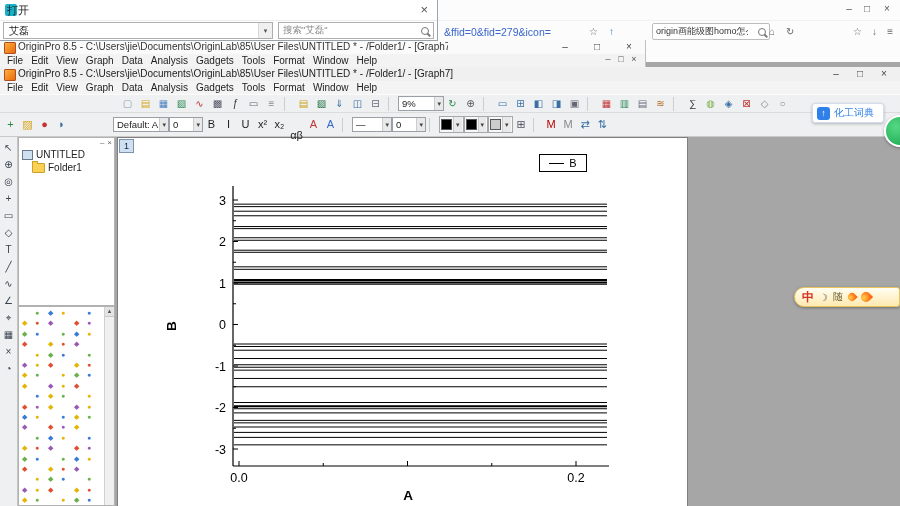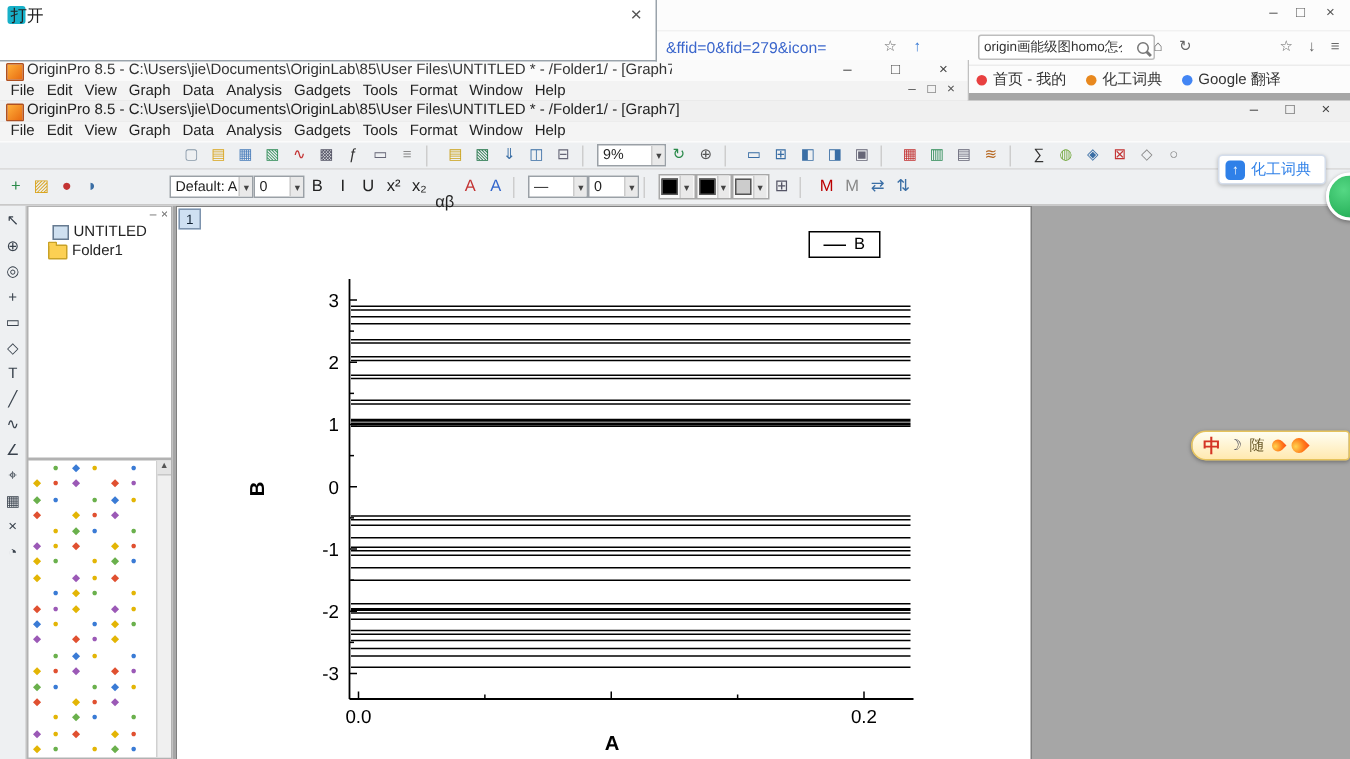--- a/index.html
+++ b/index.html
@@ -67,21 +67,21 @@
   .tarr{font-size:7px;color:#444;background:#e9e9e9;border-left:1px solid #ccc;height:100%;display:flex;align-items:center;padding:0 2px;flex:none}
   .tswatch{display:inline-flex;align-items:center;border:1px solid #a8a8a8;background:#f8f8f8;height:15px;padding:0 1px;flex:none}
   .sq{width:9px;height:9px;border:1px solid #555;display:inline-block;margin-right:1px}
 
   
   #toolcol{position:absolute;left:0;top:137px;width:18px;height:369px;background:#eef0f2;border-right:1px solid #c4c4c4;
            box-sizing:border-box;padding-top:2px;z-index:4}
   .tool{display:block;width:17px;height:17px;line-height:17px;text-align:center;font-size:10px;color:#39424d;margin:0 auto}
   #pe{position:absolute;left:18px;top:137px;width:97px;height:169px;background:#fff;border:1px solid #b2b2b2;box-sizing:border-box;z-index:4}
   .pe-ctl{position:absolute;top:0;right:2px;display:flex;gap:3px;font-size:8px;color:#666}
-  .pe-row{display:flex;align-items:center;height:13px;padding-left:16px;gap:3px;font-size:10px;color:#222;white-space:nowrap}
+  .pe-row{display:flex;align-items:center;height:13px;padding-left:3px;gap:3px;font-size:10px;color:#222;white-space:nowrap}
   .pe-row.first{margin-top:10px}
   .pe-row.indent{padding-left:13px}
   .win-ico{width:9px;height:8px;background:#cfe0f0;border:1px solid #667a90;flex:none}
   .folder{width:11px;height:8px;background:#fcd053;border:1px solid #c9a227;position:relative;border-radius:1px;flex:none}
   .folder::before{content:"";position:absolute;left:-1px;top:-3px;width:4px;height:2px;background:#fcd053;
                   border:1px solid #c9a227;border-bottom:none;border-radius:1px 1px 0 0}
   #gridpanel{position:absolute;left:18px;top:306px;width:97px;height:200px;background:#fff;border:1px solid #b2b2b2;
              box-sizing:border-box;z-index:4;overflow:hidden}
   #icongrid{position:absolute;left:0;top:0;width:86px;height:100%}
   .gi{position:absolute;font-size:7px;line-height:7px}
@@ -138,43 +138,37 @@
       <span class="sbox">
         <span class="txt">origin画能级图homo怎么样</span>
         <span class="mag"></span>
       </span>
       <span class="nico" style="left:332px">⌂</span>
       <span class="nico" style="left:349px">↻</span>
       <span class="nico" style="right:38px">☆</span>
       <span class="nico" style="right:23px">↓</span>
       <span class="nico" style="right:7px">≡</span>
     </div>
-    <div class="b-book">
-      <span id="bookmarks">
-          <span class="bk">
-            <span class="bdot" style="background: rgb(232, 64, 64);"></span>
-            <span>首页 - 我的</span>
-          </span>
-          <span class="bk">
-            <span class="bdot" style="background: rgb(232, 136, 30);"></span>
-            <span>化工词典</span>
-          </span>
-          <span class="bk">
-            <span class="bdot" style="background: rgb(66, 133, 244);"></span>
-            <span>Google 翻译</span>
-          </span>
-        </span>
-    </div>
   </div>
 
   <div id="dlg">
     <div class="d-title">
       <span class="d-ico"></span>
       <span class="d-t">打开</span>
       <span class="d-x">×</span>
+    </div>
+    <div class="d-bar">
+      <span class="combo">
+        <span>艾磊</span>
+        <span class="tarr2">▾</span>
+      </span>
+      <span class="searchbox">
+        <span>搜索"艾磊"</span>
+        <span class="mag"></span>
+      </span>
     </div>
   </div>
 
   <div id="owin1">
     <div class="t1">
       <span class="o-ico"></span>
       <span class="ttl1">OriginPro 8.5 - C:\Users\jie\Documents\OriginLab\85\User Files\UNTITLED * - /Folder1/ - [Graph7]</span>
       <span class="wc" style="right:72px">–</span>
       <span class="wc" style="right:40px">□</span>
       <span class="wc" style="right:8px">×</span>

